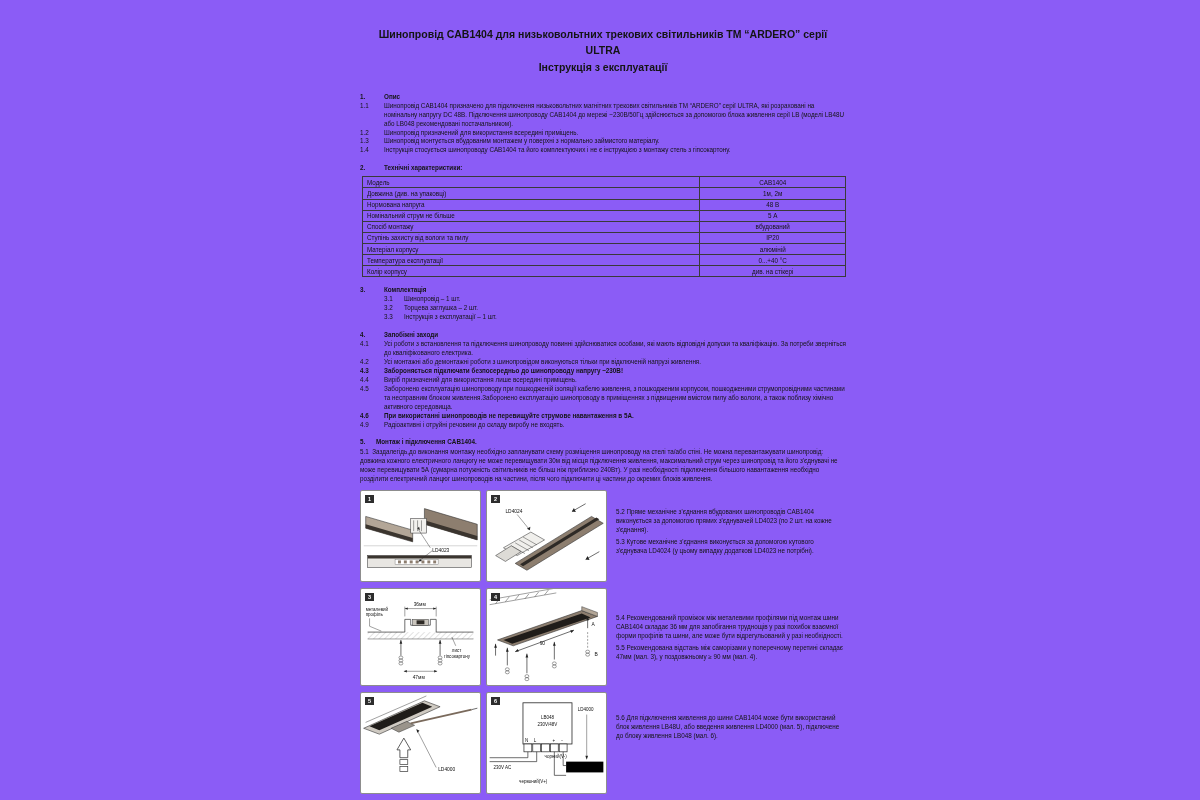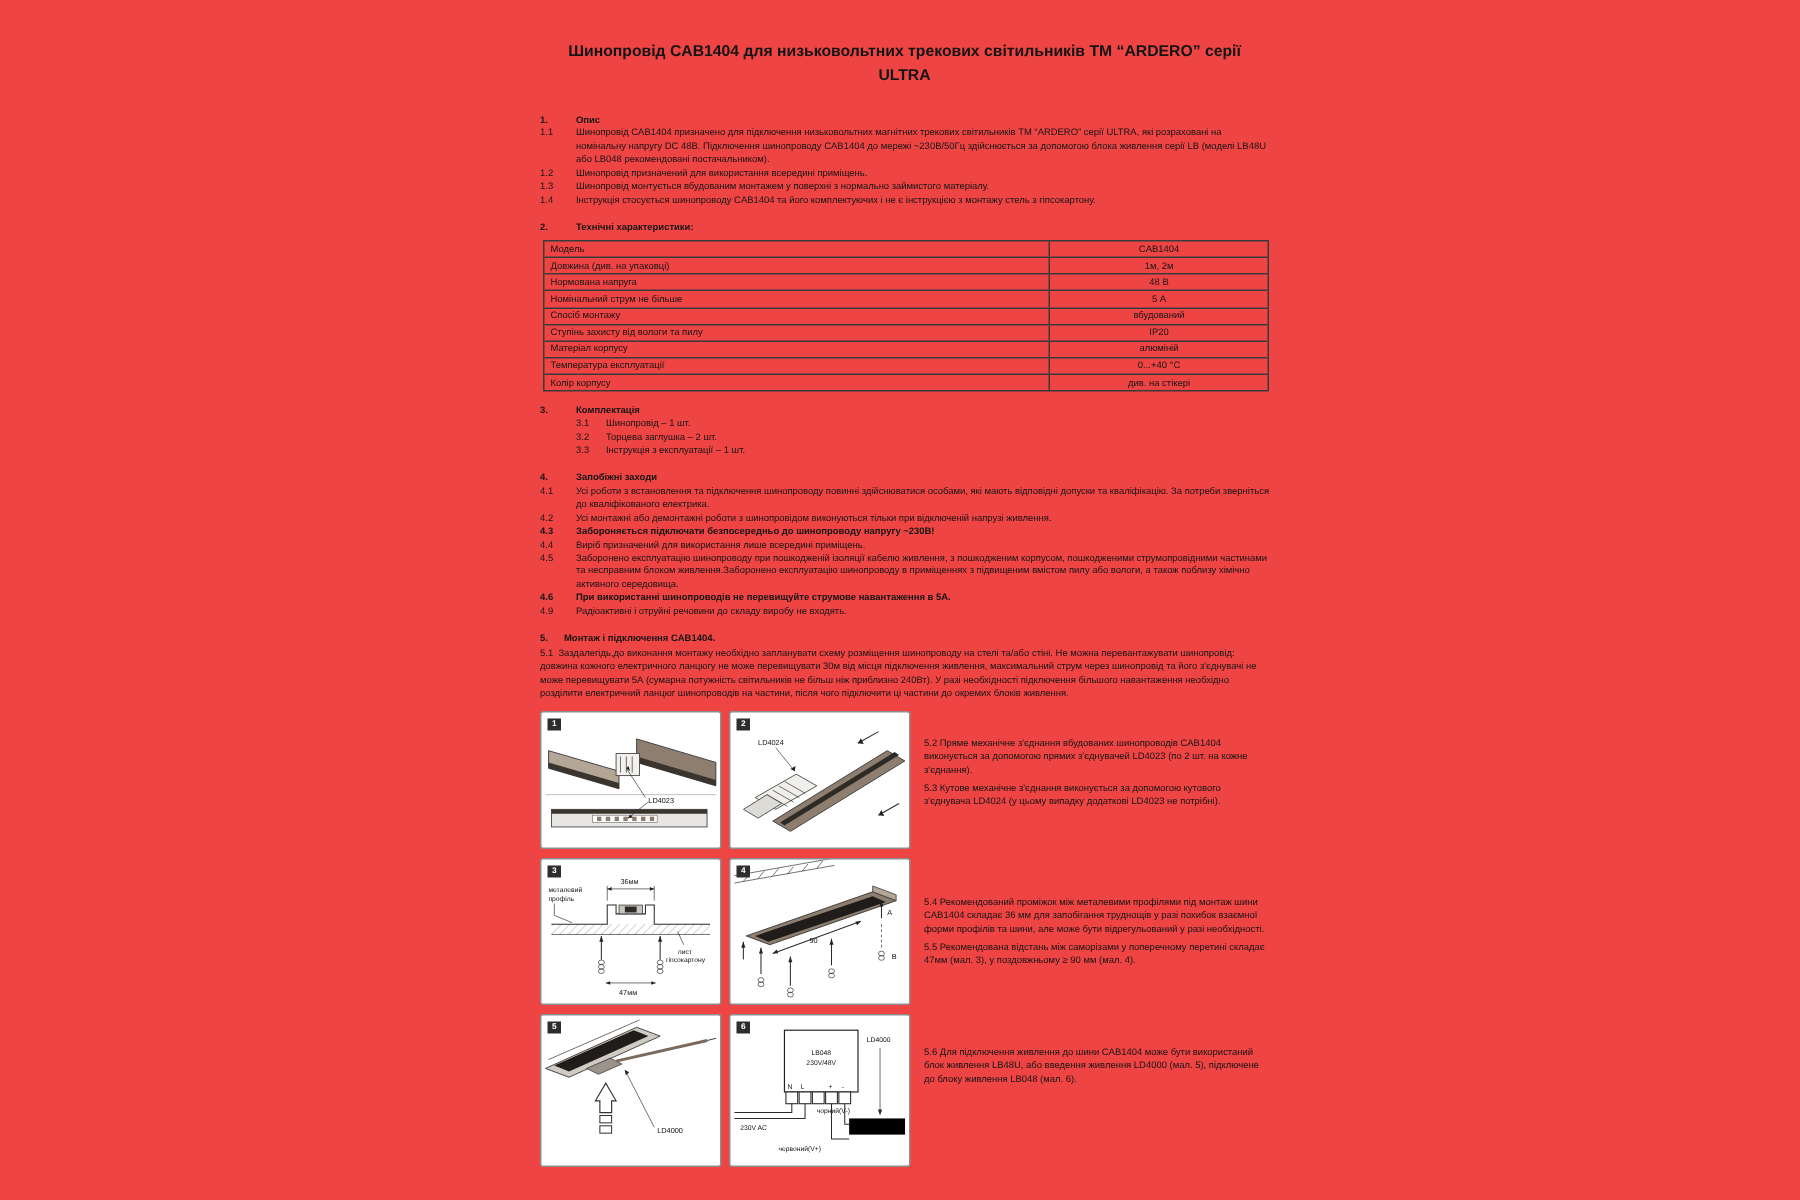--- a/index.html
+++ b/index.html
@@ -1,17 +1,17 @@
 <!DOCTYPE html>
 <html><head>
 <meta charset="utf-8">
 <style>
   * { margin:0; padding:0; box-sizing:border-box; }
   body { background:#ffffff; }
-  .page { position:relative; width:1200px; height:800px; background:#ef4444;
+  .page { position:relative; width:1200px; height:800px; background:#8b5cf6;
           font-family:"Liberation Sans", sans-serif; color:#141414; overflow:hidden;padding-left:16px; }
   .content { position:absolute; left:360px; top:26px; width:486px; }
 
   .title { text-align:center; font-weight:bold; font-size:10.5px; line-height:1.55; margin-bottom:18px; }
 
   .sec { margin-bottom:9px; }
   .sec-head { display:flex; font-weight:bold; font-size:6.3px; line-height:1.42; }
   .num  { flex:0 0 24px; }
   .item { display:flex; font-size:6.3px; line-height:1.42; }
   .item .txt { flex:1; }
@@ -43,20 +43,21 @@
   .thin { stroke:#2a2a2a; fill:none; stroke-width:0.45; }
 </style>
 </head>
 <body>
 
 <div class="page">
   <div class="content">
 
     <div class="title">
       <div>Шинопровід CAB1404 для низьковольтних трекових світильників ТМ “ARDERO” серії ULTRA</div>
+      <div>Інструкція з експлуатації</div>
     </div>
 
     <div class="sec">
       <div class="sec-head">
         <span class="num">1.</span>
         <span>Опис</span>
       </div>
       <div class="item">
           <span class="num">1.1</span>
           <span class="txt">Шинопровід CAB1404 призначено для підключення низьковольтних магнітних трекових світильників ТМ “ARDERO” серії ULTRA, які розраховані на номінальну напругу DC 48В. Підключення шинопроводу CAB1404 до мережі ~230В/50Гц здійснюється за допомогою блока живлення серії LB (моделі LB48U або LB048 рекомендовані постачальником).</span>

